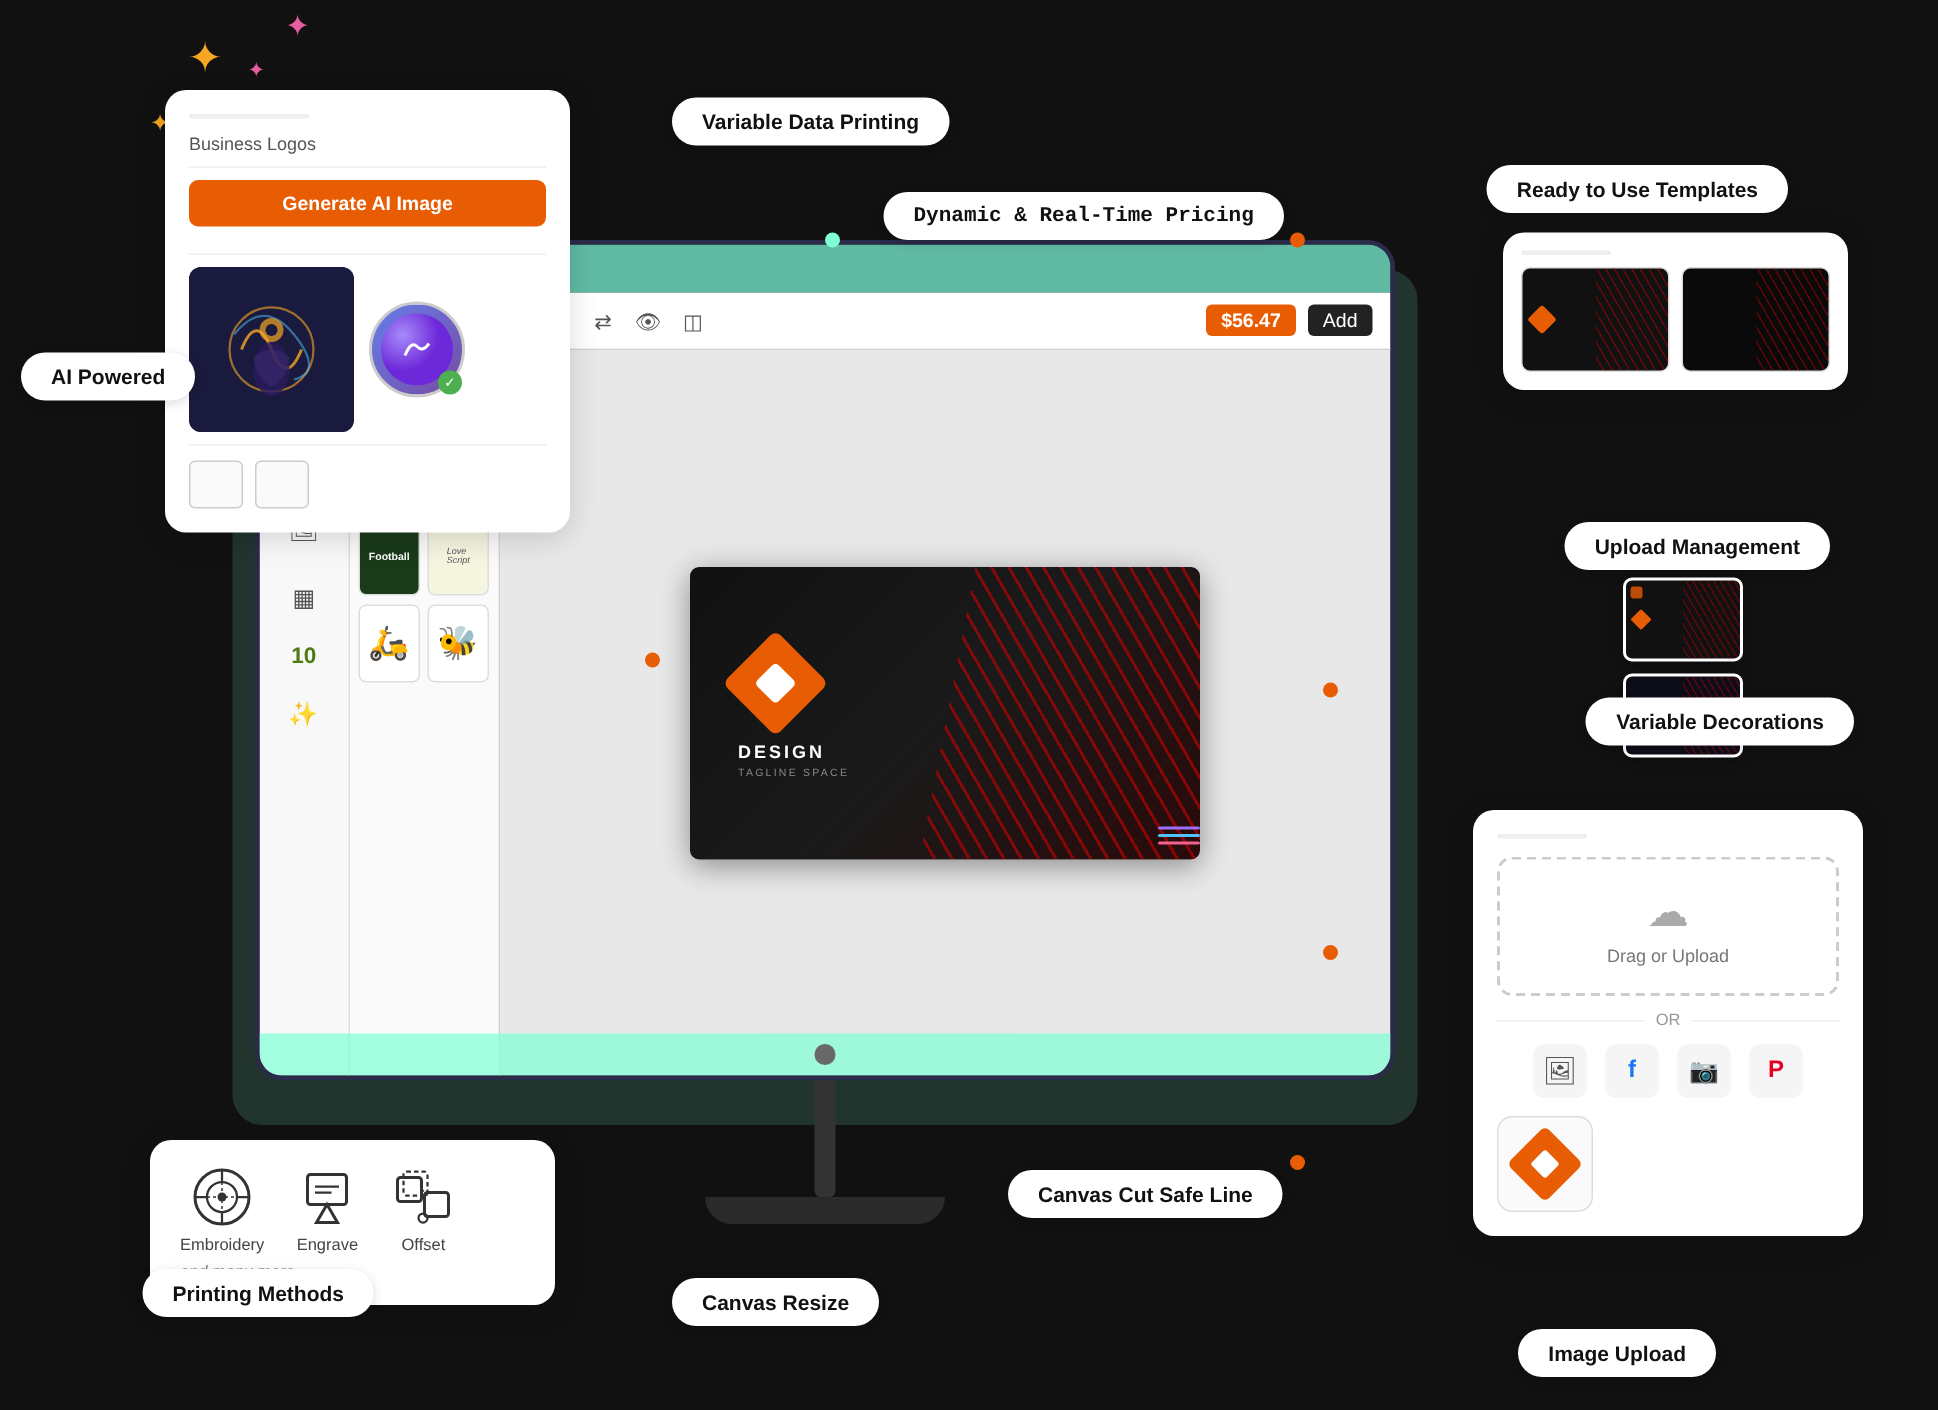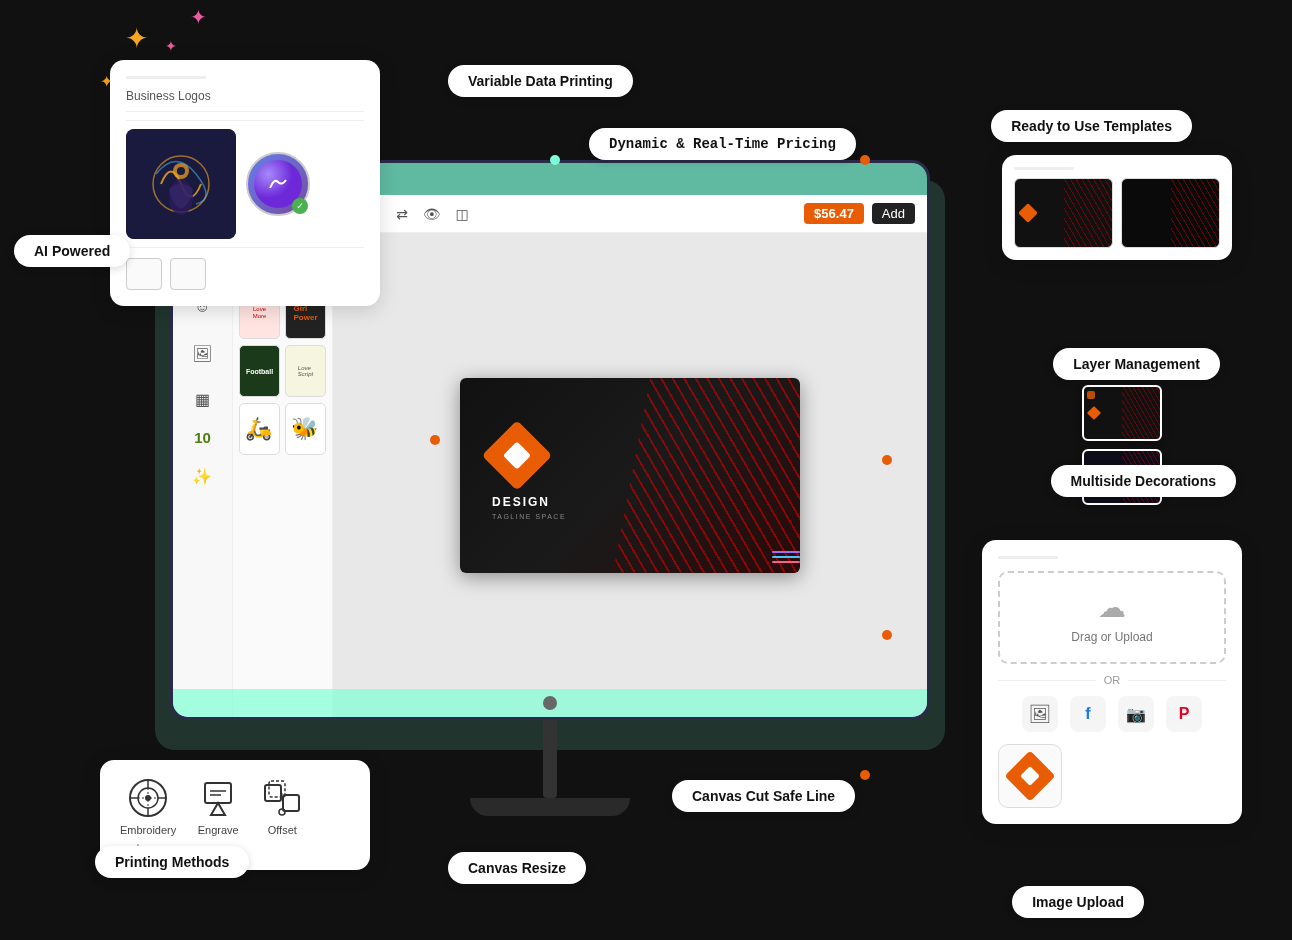--- a/index.html
+++ b/index.html
@@ -710,20 +710,21 @@
 
 <div class="monitor-stand">
   <div class="stand-neck"></div>
   <div class="stand-base"></div>
 </div>
 
 <div class="ai-panel">
   <div class="ai-panel-line"></div>
   <div class="ai-panel-label">Business Logos</div>
   <div class="ai-panel-divider"></div>
+  <button class="ai-generate-btn">Generate AI Image</button>
   <div class="ai-panel-divider"></div>
   <div class="ai-image-row">
     <div class="ai-main-image">
 
       <svg width="110" height="110" viewBox="0 0 110 110">
         <rect width="110" height="110" fill="#1a1a3e" rx="8"></rect>
 
         <circle cx="55" cy="55" r="28" fill="none" stroke="#f5a623" stroke-width="1.5" opacity="0.6"></circle>
         <path d="M35,55 Q45,30 55,55 Q65,80 75,55" fill="none" stroke="#f5a623" stroke-width="2" opacity="0.8"></path>
         <path d="M30,45 Q50,20 70,45 Q90,70 70,75" fill="none" stroke="#4fc3f7" stroke-width="1.5" opacity="0.5"></path>
@@ -767,25 +768,25 @@
 
 <div class="feature-pill" style="left: 589px; top: 128px; font-family: Liberation Mono, monospace;">
   <span>Dynamic &amp; Real-Time Pricing</span>
 </div>
 
 <div class="feature-pill" style="right: 100px; top: 110px;">
   <span>Ready to Use Templates</span>
 </div>
 
 <div class="feature-pill" style="right: 72px; top: 348px;">
-  <span>Layer Management</span>
+  <span>Upload Management</span>
 </div>
 
 <div class="feature-pill" style="right: 56px; top: 465px;">
-  <span>Multiside Decorations</span>
+  <span>Variable Decorations</span>
 </div>
 
 <div class="feature-pill" style="left: 672px; bottom: 128px;">
   <span>Canvas Cut Safe Line</span>
 </div>
 
 <div class="feature-pill" style="right: 148px; bottom: 22px;">
   <span>Image Upload</span>
 </div>
 

